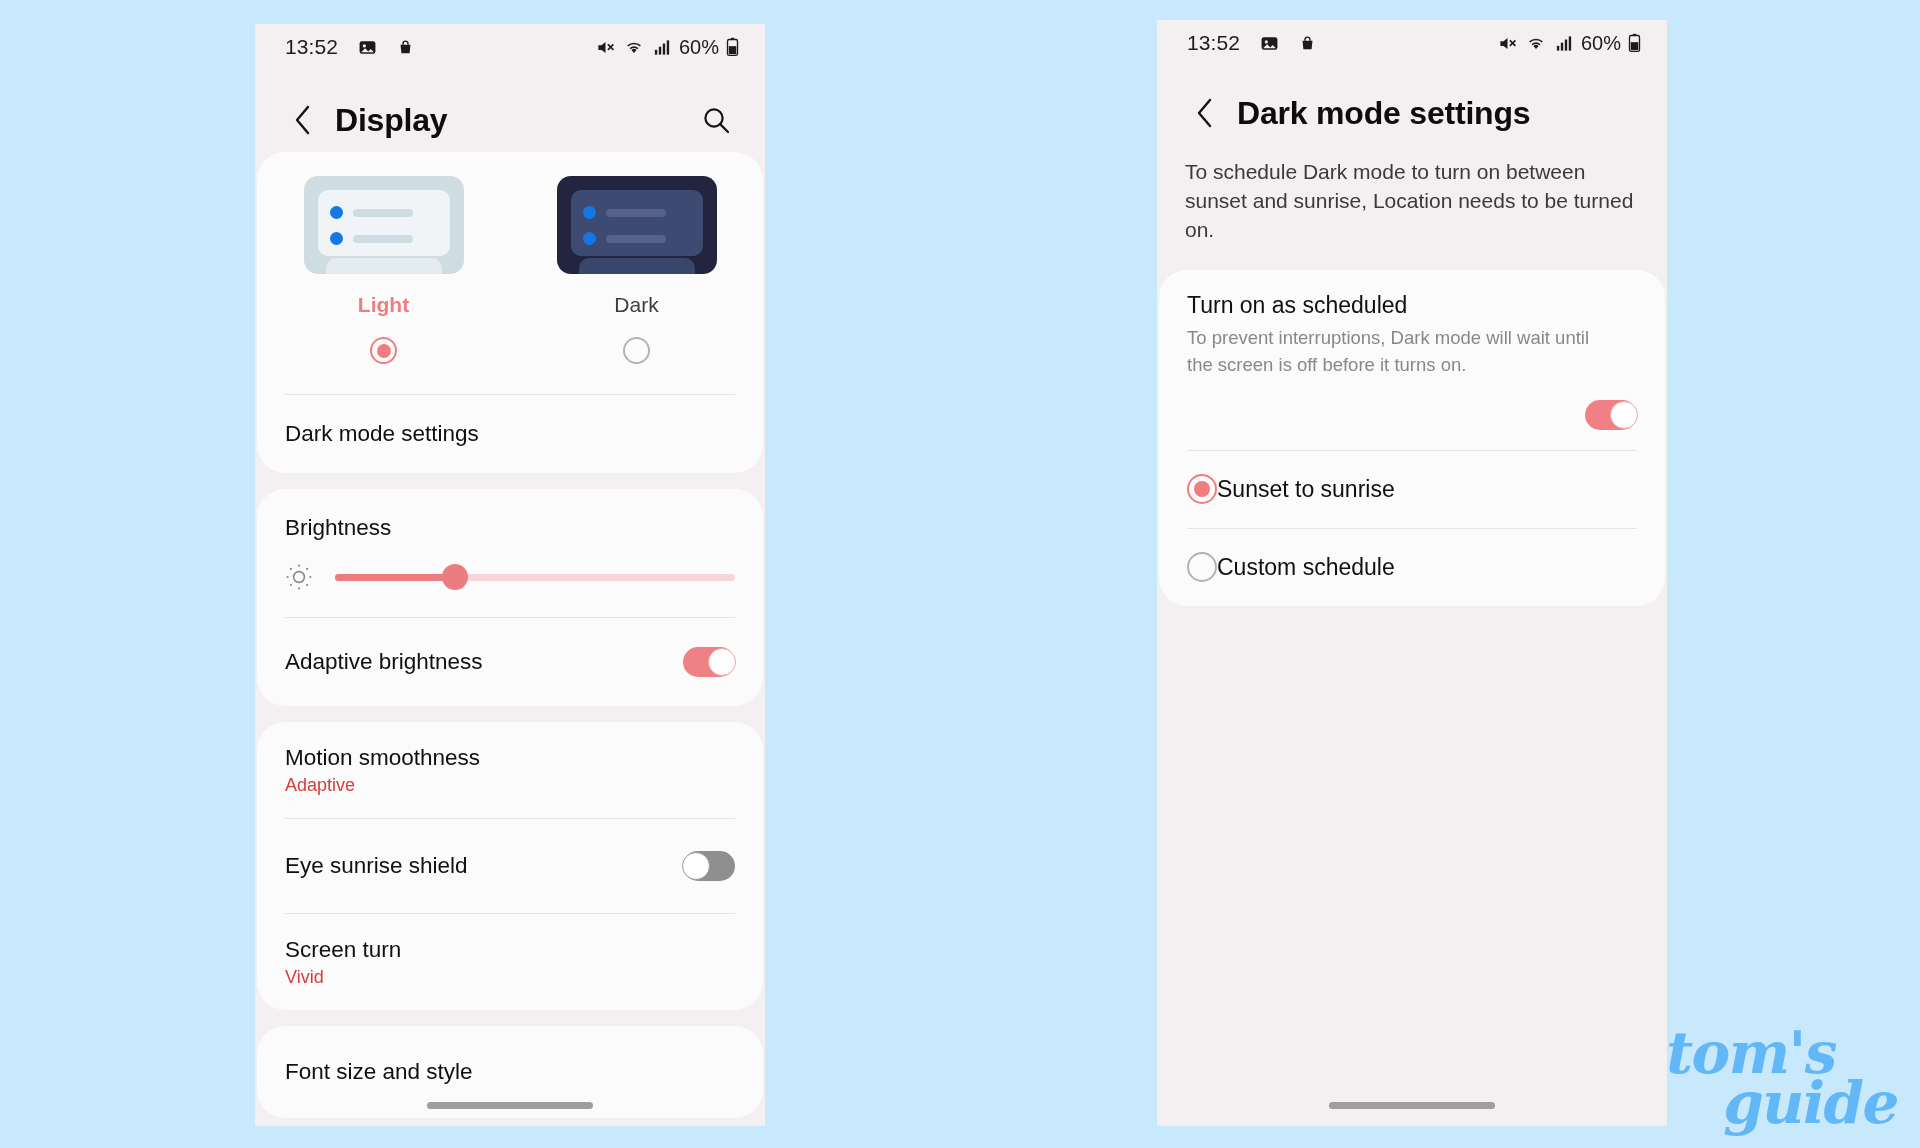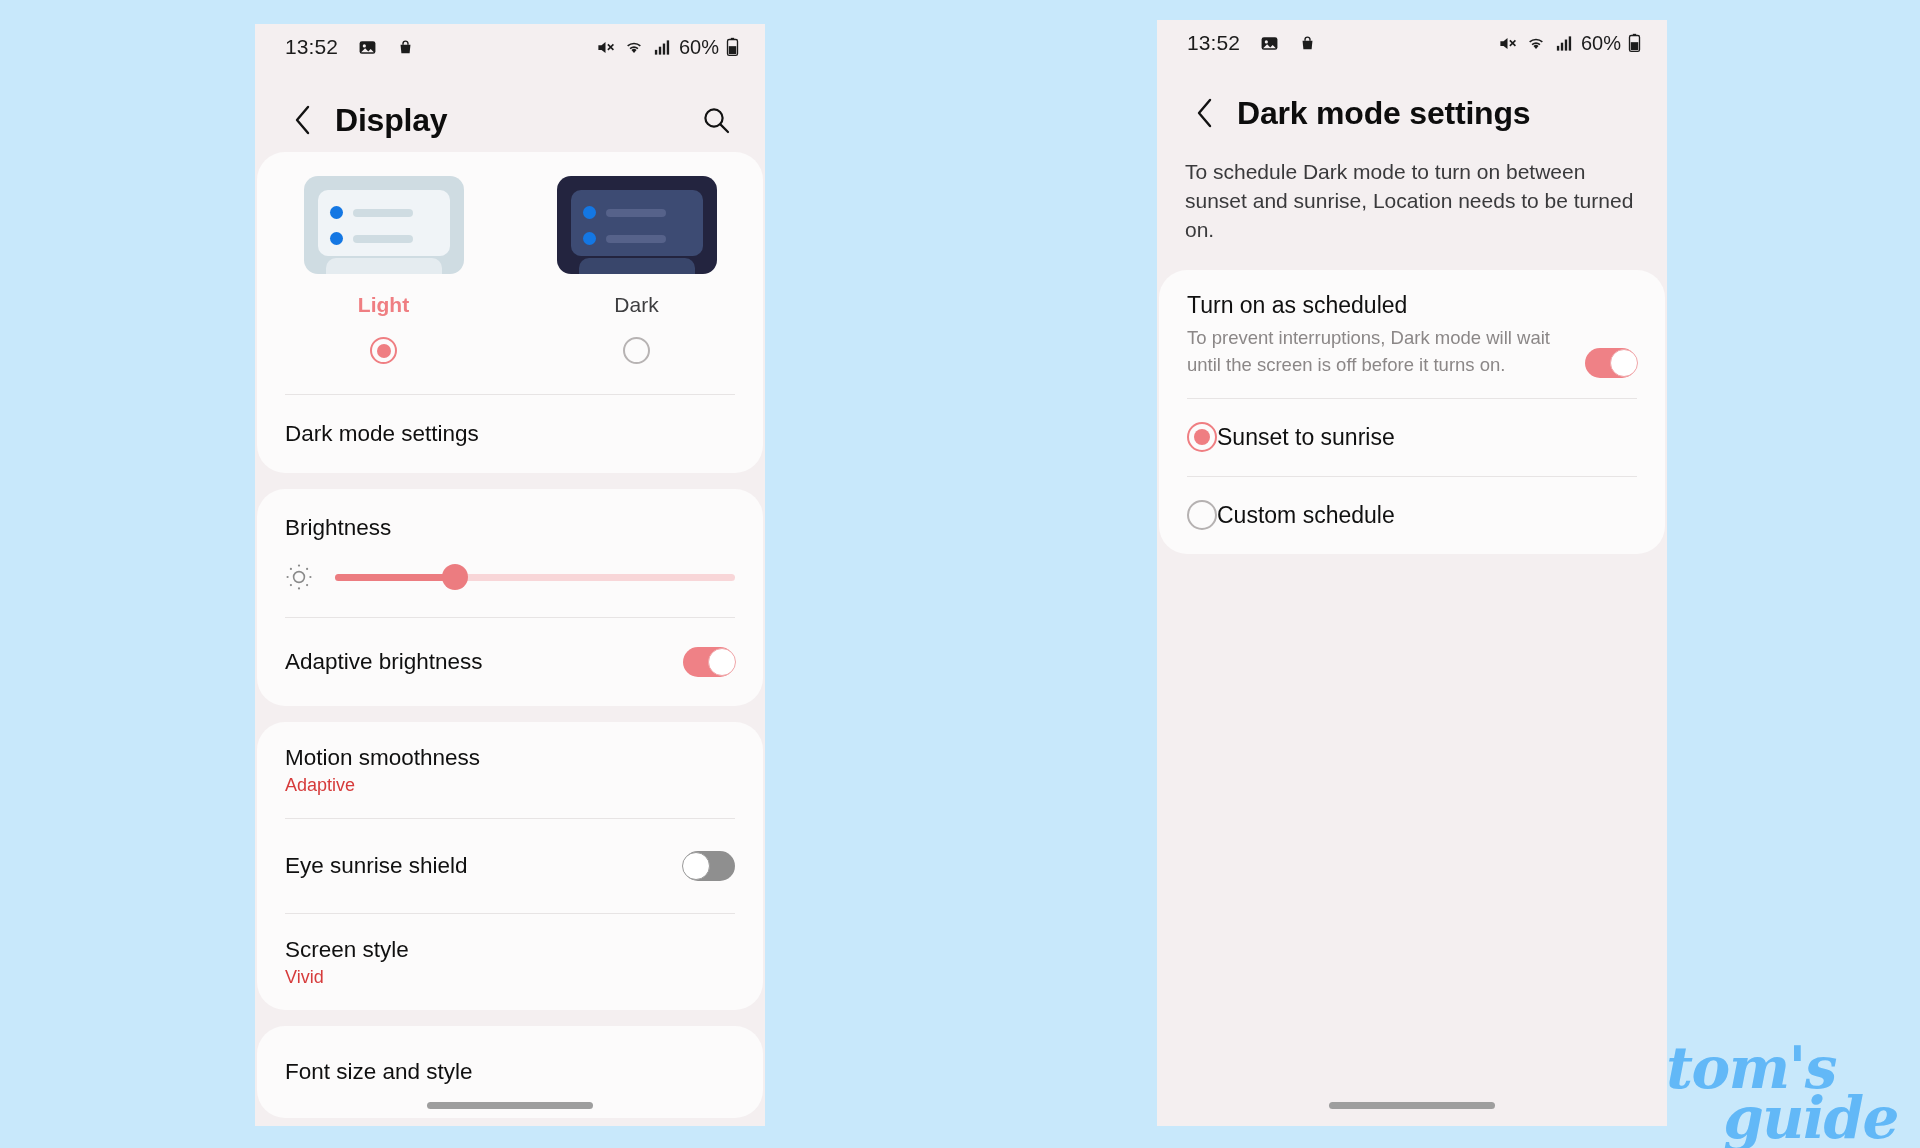--- a/index.html
+++ b/index.html
@@ -165,35 +165,35 @@
   .rrow { padding: 0 28px; display: flex; align-items: center; min-height: 77px; }
   .rradio {
     width: 30px; height: 30px; border-radius: 50%;
     border: 2px solid #b5b1b1; flex: none;
     display: flex; align-items: center; justify-content: center;
   }
   .rradio.on { border-color: #ef7e82; }
   .rradio.on::after { content:""; width:16px; height:16px; border-radius:50%; background:#ef7e82; }
   .rrow .label { font-size: 23px; color: #101010; }
 
-  .sched-head { padding: 22px 28px 20px 28px; display: flex; align-items: flex-end; }
+  .sched-head { padding: 22px 28px 20px 28px; display: flex; align-items: center; flex-direction: column; }
   .sched-head .texts { flex: 1; padding-right: 18px; }
   .sched-head .t1 { font-size: 23px; color: #101010; }
   .sched-head .t2 { font-size: 18.5px; color: #8b8787; line-height: 1.42; margin-top: 6px; }
   .sched-head .toggle { margin-top: 22px; }
 
   
   .gesture {
     position: absolute; bottom: 17px; left: 50%; transform: translateX(-50%);
     width: 166px; height: 7px; border-radius: 4px; background: #9e9e9e;
   }
 
   
   #tg-logo {
-    position: absolute; right: 22px; bottom: 5px;
+    position: absolute; right: 22px; bottom: 20px;
     text-align: right; line-height: .85;
     font-family: "DejaVu Serif", serif;
     font-weight: bold; font-style: italic;
     color: #62b8f7;
     letter-spacing: -1.5px;
   }
   #tg-logo .l1 { font-size: 58px; display: block; margin-right: 62px; }
   #tg-logo .l2 { font-size: 58px; display: block; }
 </style>
 </head>
@@ -342,21 +342,21 @@
     <div class="divider"></div>
     <div class="row" style="min-height:94px;">
       <span class="label">Eye sunrise shield</span>
       <span class="toggle off">
           <span class="knob"></span>
         </span>
     </div>
     <div class="divider"></div>
     <div class="row" style="min-height:96px;">
       <span class="stack">
-        <span class="label">Screen style</span>
+        <span class="label">Screen turn</span>
         <span class="sub">Vivid</span>
       </span>
     </div>
   </div>
 
   <div class="card">
     <div class="row" style="min-height:92px;">
       <span class="label">Font size and style</span>
     </div>
   </div>

